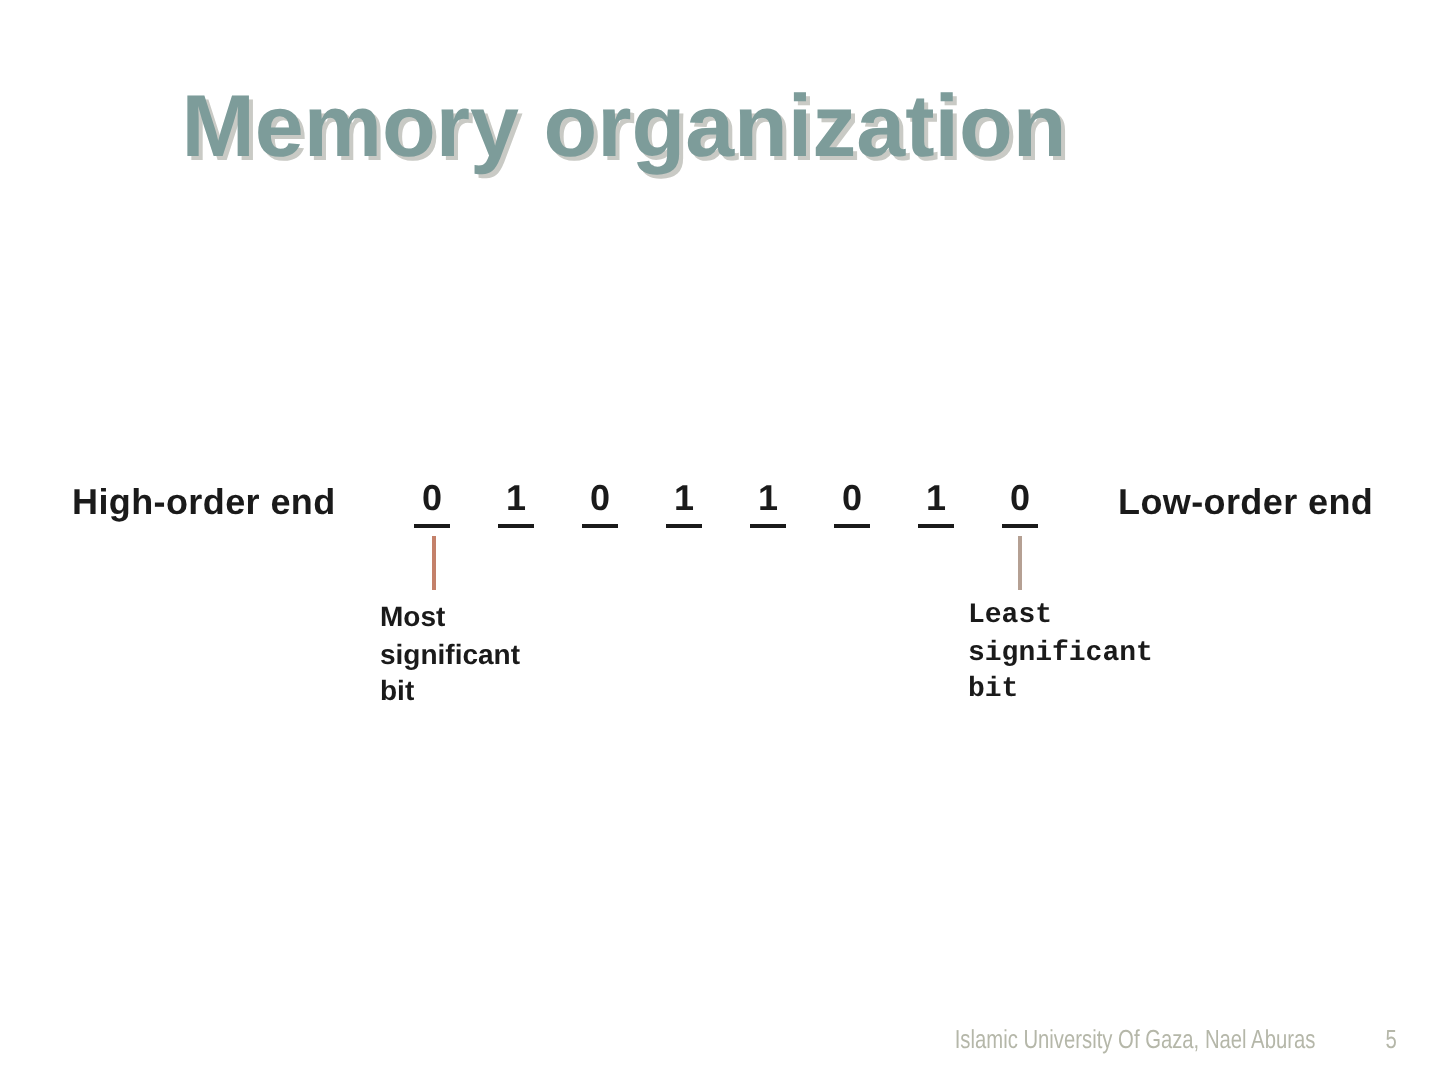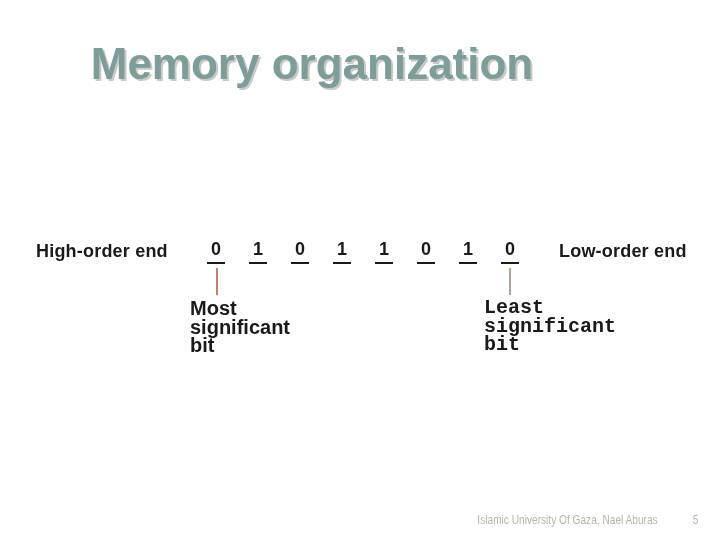--- a/index.html
+++ b/index.html
@@ -70,21 +70,21 @@
     position: absolute;
     top: 268px;
     width: 2px;
     height: 27px;
   }
   .pointer.msb { left: 216px; background: var(--msb-pointer, #c4816a); }
   .pointer.lsb { left: 509px; background: var(--lsb-pointer, #b5a093); }
   .bitlabel {
     position: absolute;
     top: 299px;
-    font-size: 20px;
+    font-size: 14px;
     font-weight: bold;
     line-height: 18.5px;
     color: var(--figure-text, #1a1a1a);
   }
   .bitlabel.msb { left: 190px; }
   .bitlabel.lsb { left: 484px; font-family: Liberation Mono, monospace; }
   .footer {
     position: absolute;
     top: 512px;
     right: 22px;

